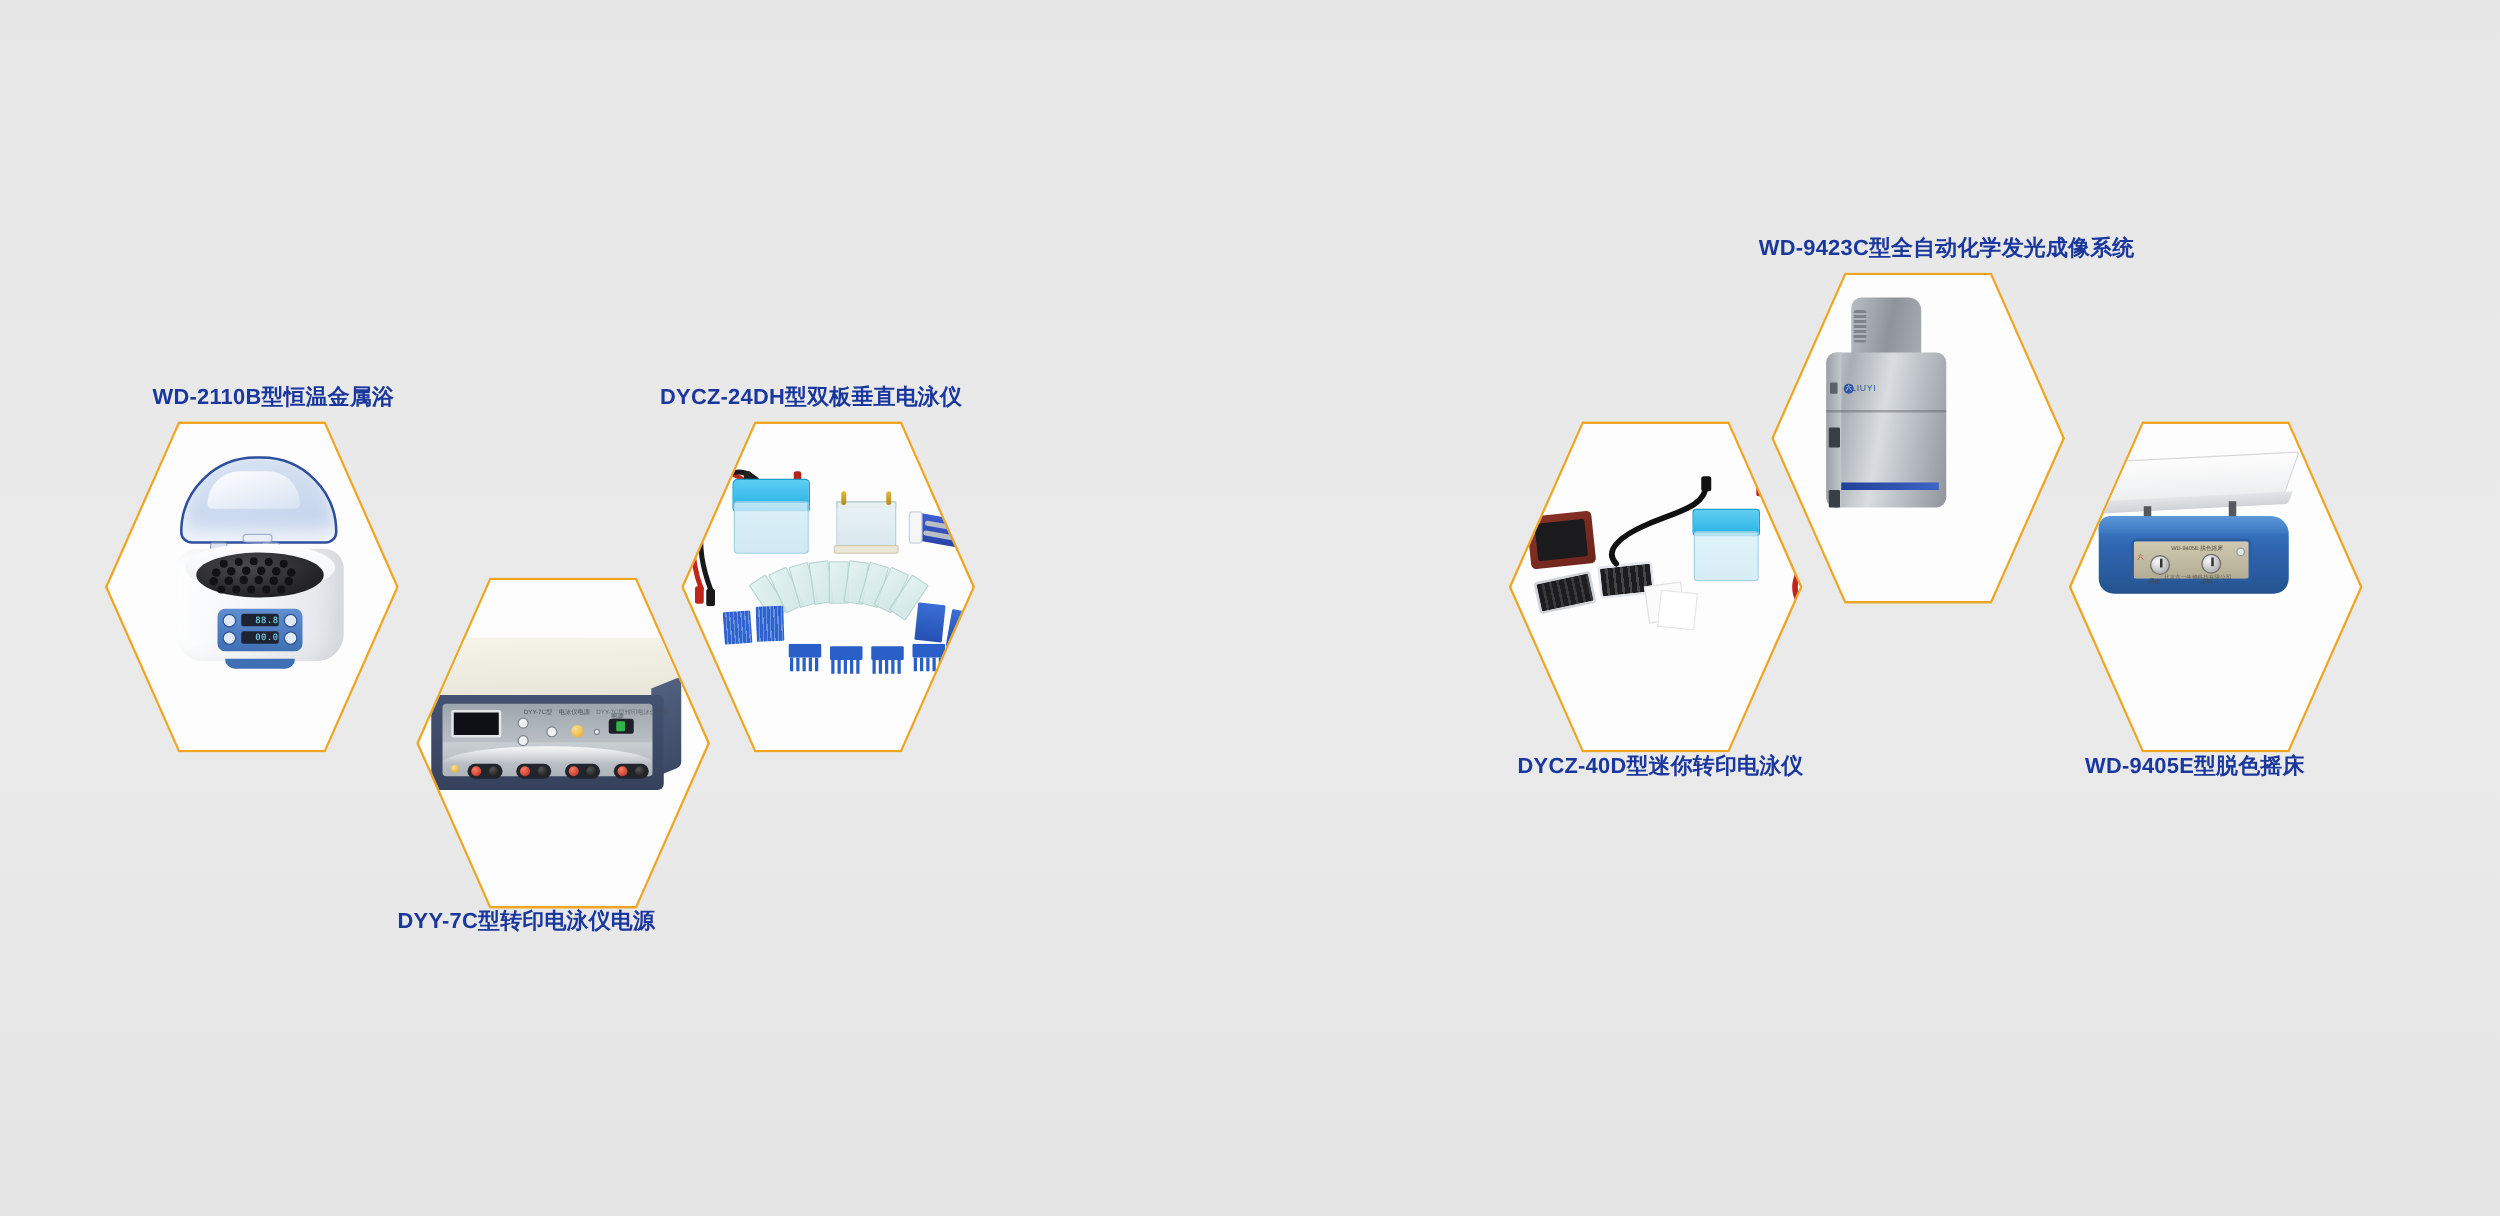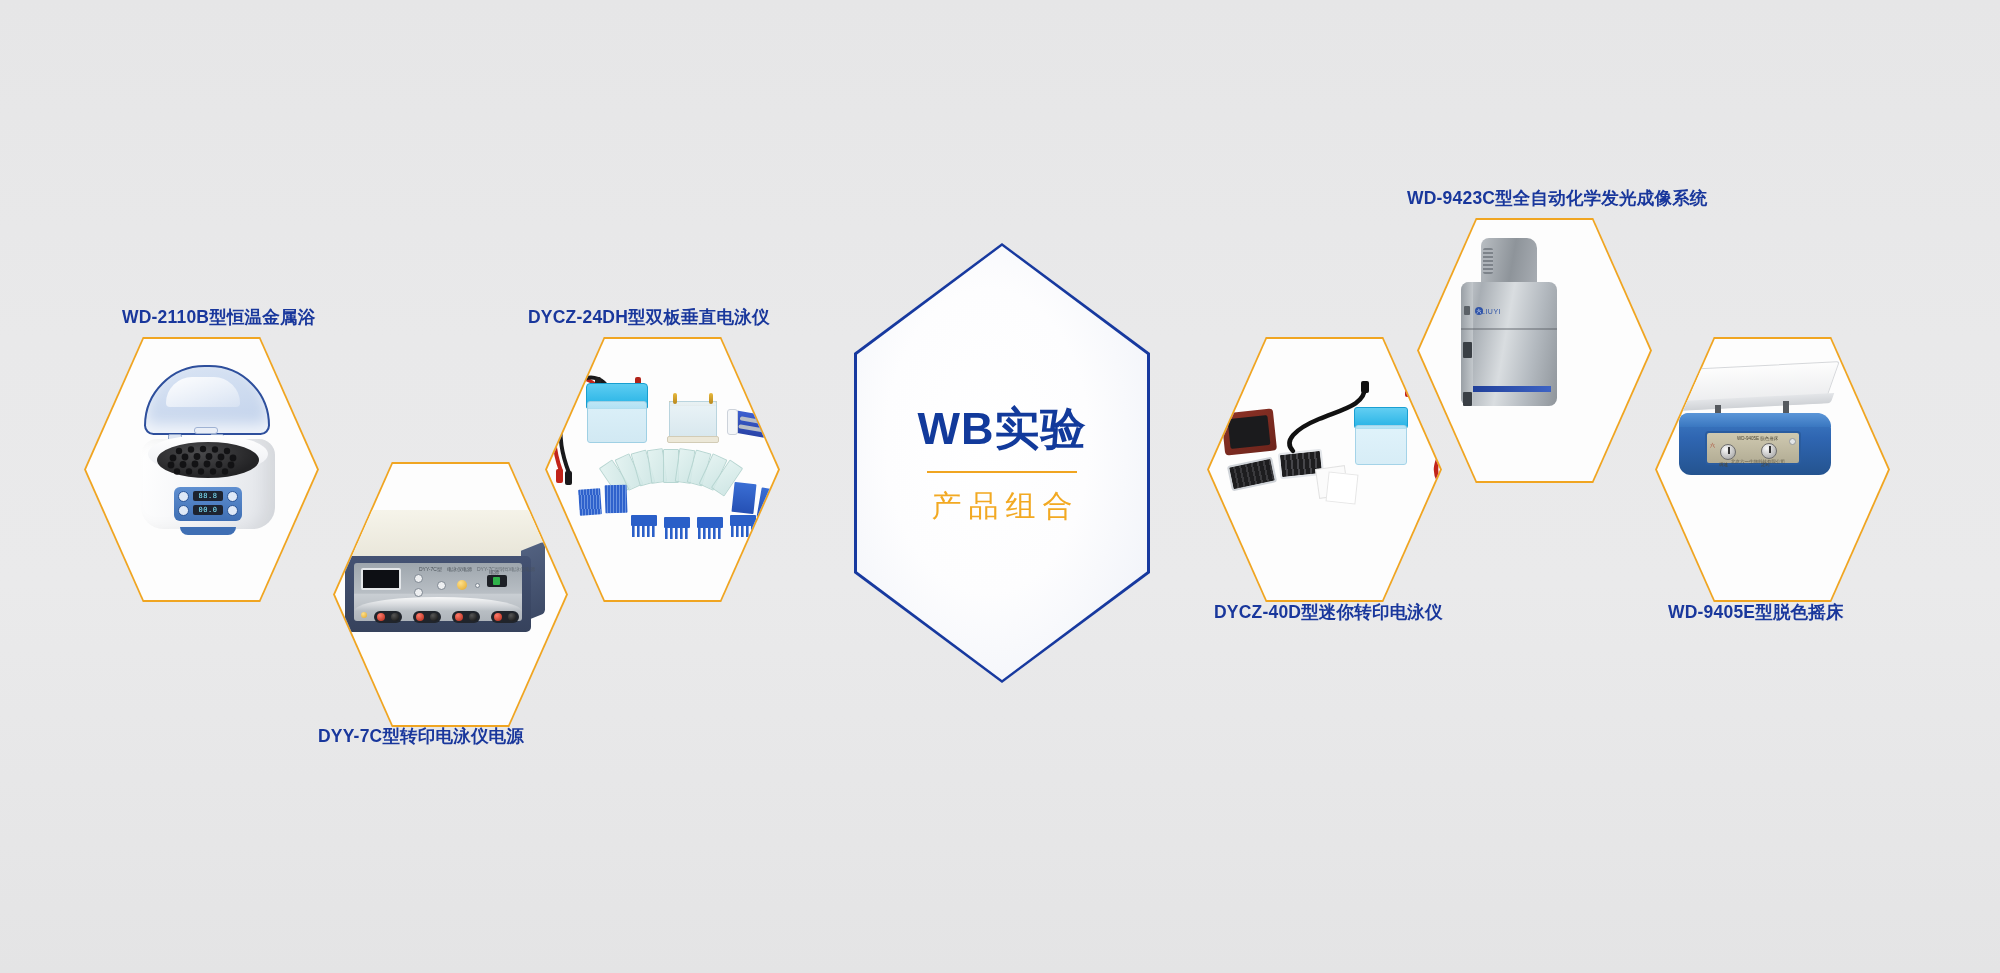--- a/index.html
+++ b/index.html
@@ -97,21 +97,21 @@
     border-radius: 50%;
   }
   .mb-holes { left: 71px; top: 103px; width:102px; height:36px; }
   .mb-panel {
     width: 68px; height: 34px; left: 88px; top: 148px;
     background: linear-gradient(180deg,#5f8fd0,#3f6fb4);
     border-radius: 6px;
   }
   .mb-btn { position:absolute; width:11px; height:11px; background:#dfe9f7; border-radius:50%; border:1px solid #2b5596; }
   .mb-disp { position:absolute; width:30px; height:10px; background:#1d2330; border-radius:2px;
-             color:#7fe8ff; font-family:"DejaVu Sans Mono", monospace; font-size:7px; line-height:10px; text-align:center; letter-spacing:.5px;}
+             color:#7fe8ff; font-family:"DejaVu Sans Mono", monospace; font-size:7px; line-height:10px; text-align:right; letter-spacing:.5px;}
   .mb-foot { width: 56px; height: 8px; left: 94px; top: 188px; background:#3f6fb4; border-radius:0 0 8px 8px; }
 
   
   .ps-top {
     width: 186px; height: 54px; left: 24px; top: 46px;
     background: linear-gradient(178deg, #f6f4ea, #e6e3d6);
     transform: skewX(-24deg);
     border-radius: 3px;
   }
   .ps-side {
@@ -429,27 +429,20 @@
                 <rect x="18" y="11" width="2.6" height="11"></rect>
               <rect x="23" y="11" width="2.6" height="11"></rect>
             </g>
           </g>
         </svg>
       </div>
     </div>
   </div>
   <div class="hex-label" style="left:528px;top:305px;">DYCZ-24DH型双板垂直电泳仪</div>
 
-  <div id="center-hex">
-    <div id="center-hex-inner">
-      <div id="center-title">WB实验</div>
-      <div id="center-divider"></div>
-      <div id="center-sub">产品组合</div>
-    </div>
-  </div>
 
   <div class="hex hex-outline" style="left:1207px;top:337px;width:235px;height:265px;">
     <div class="hex-inner">
       <div class="hex-photo">
         <div class="ph mt-red"></div>
         <div class="ph mt-red-in"></div>
         <div class="ph mt-grid1"></div>
         <div class="ph mt-grid2"></div>
         <svg class="ph" style="left:60px;top:40px;width:120px;height:96px;" viewBox="0 0 120 96">
           <path d="M96 8 C 96 26, 74 30, 50 40 C 26 50, 14 62, 24 72" stroke="#111" stroke-width="4.5" fill="none" stroke-linecap="round"></path>

